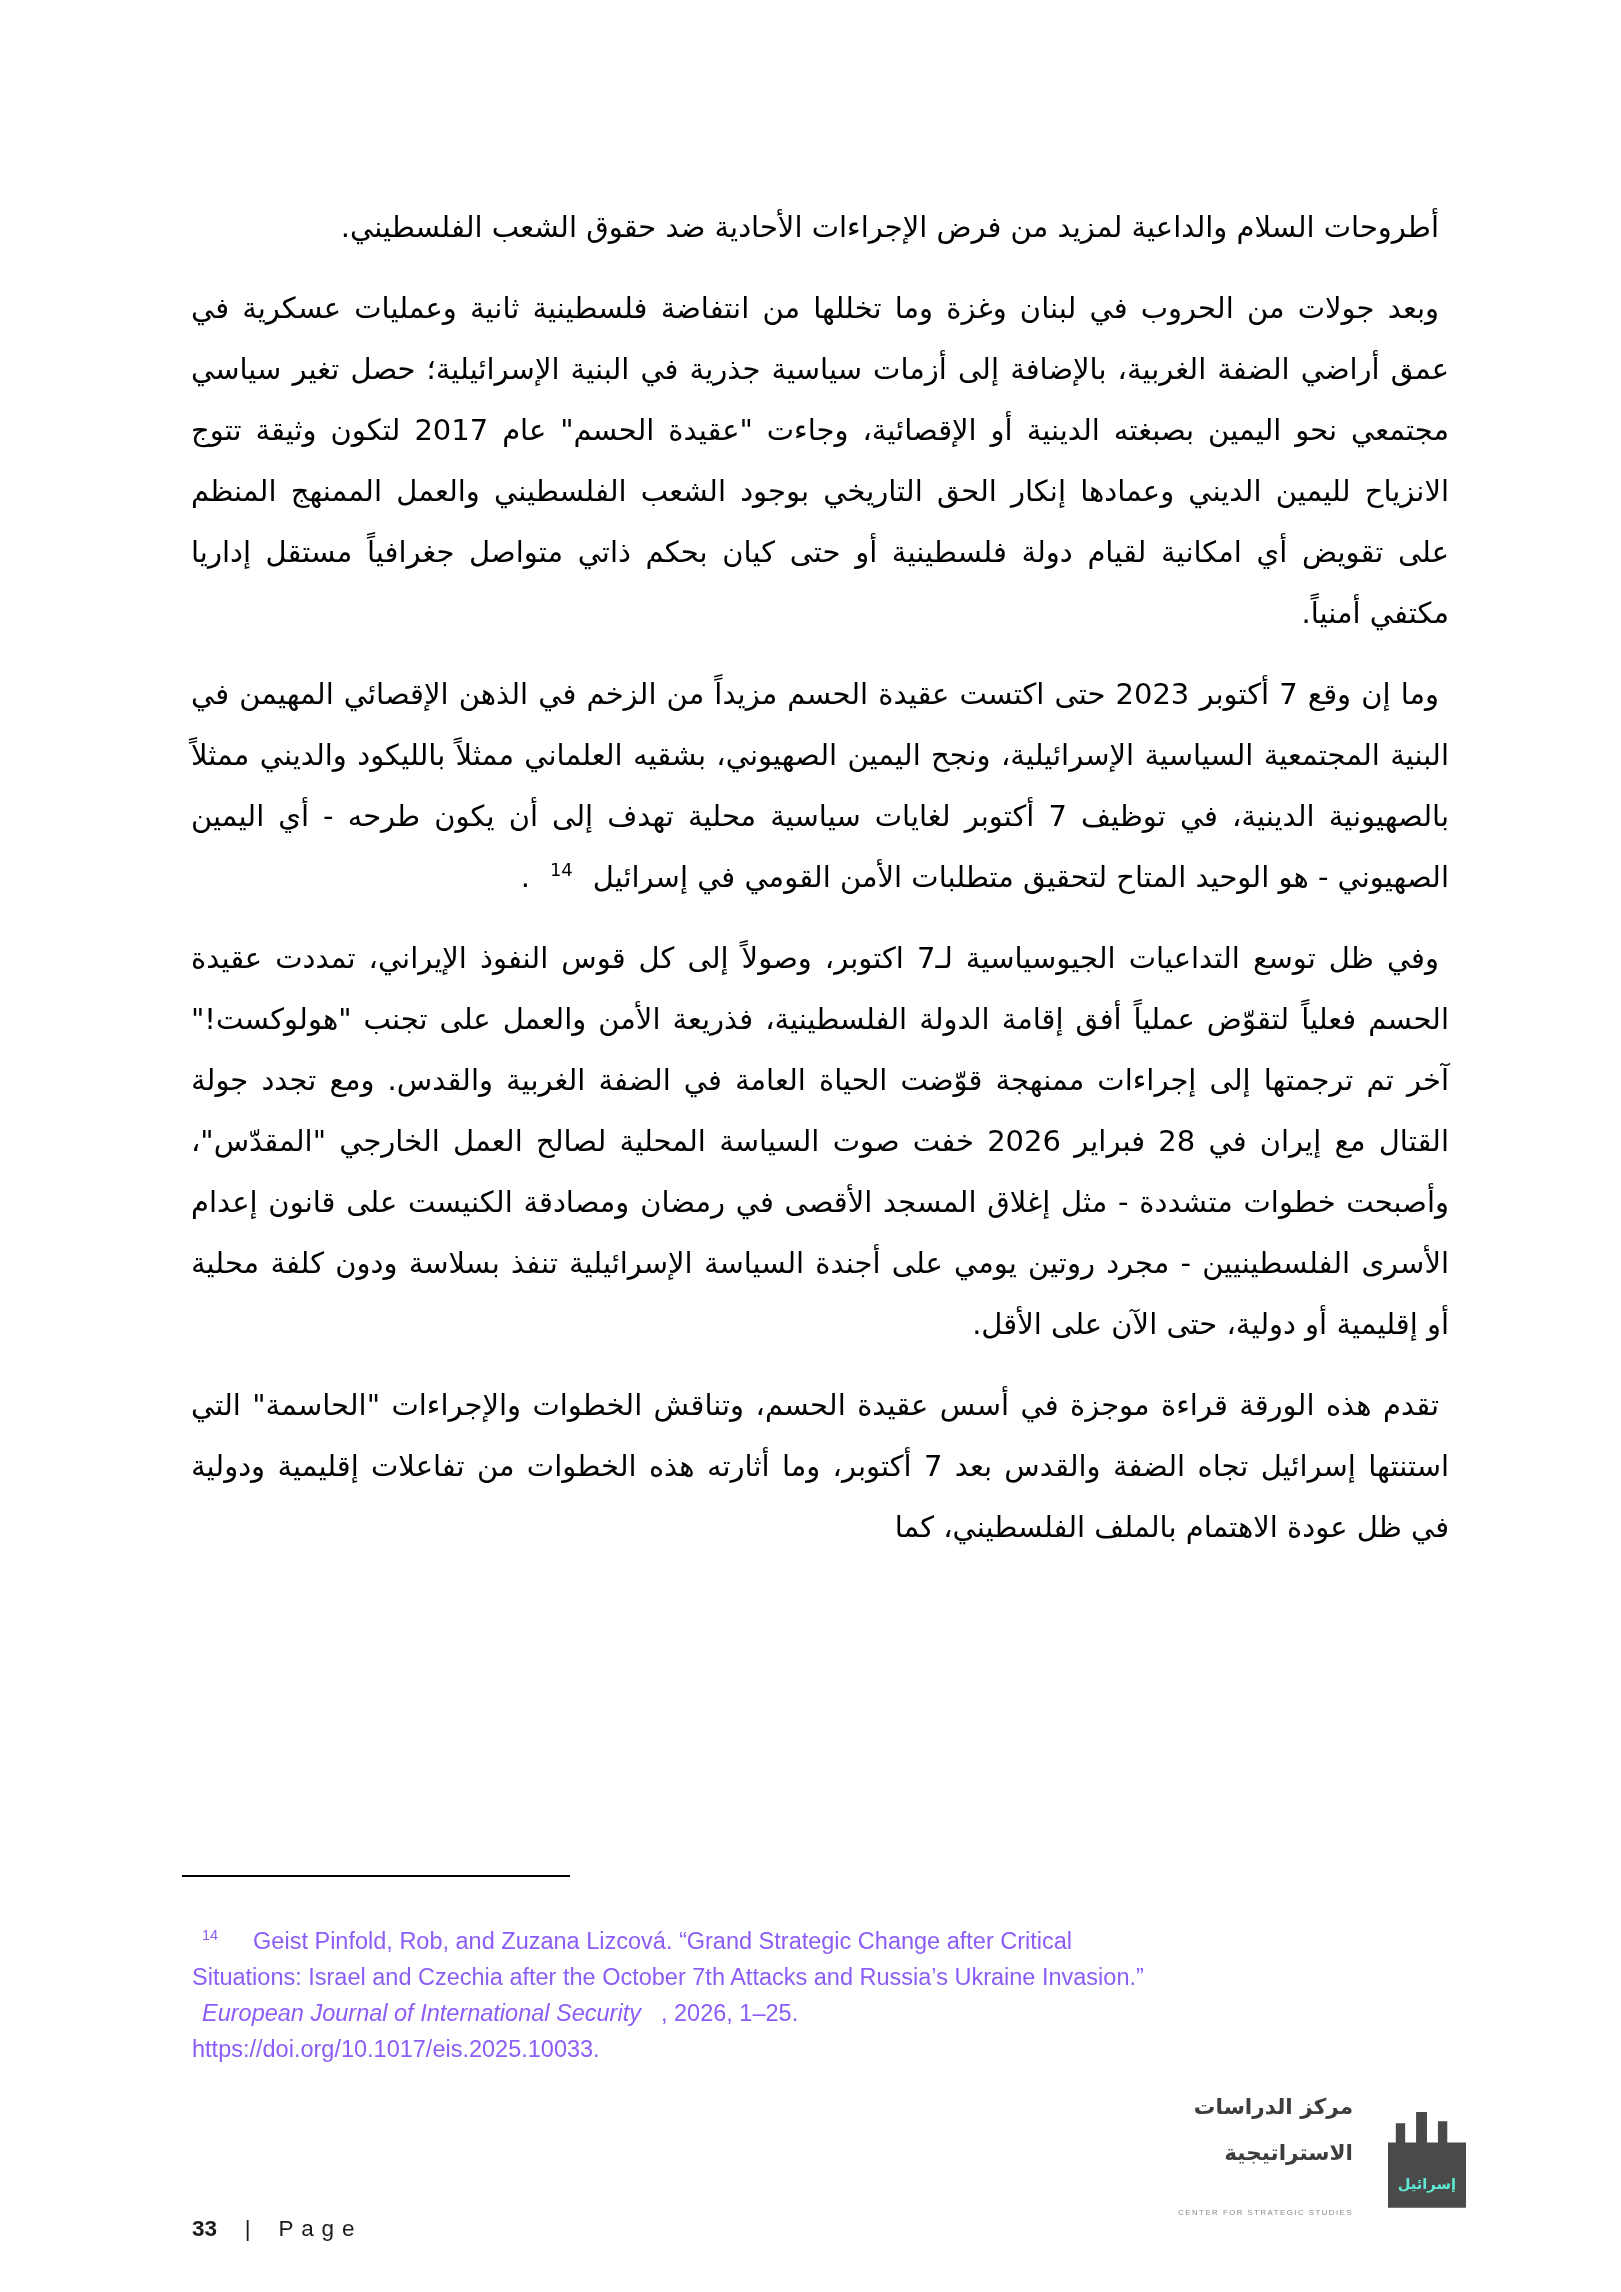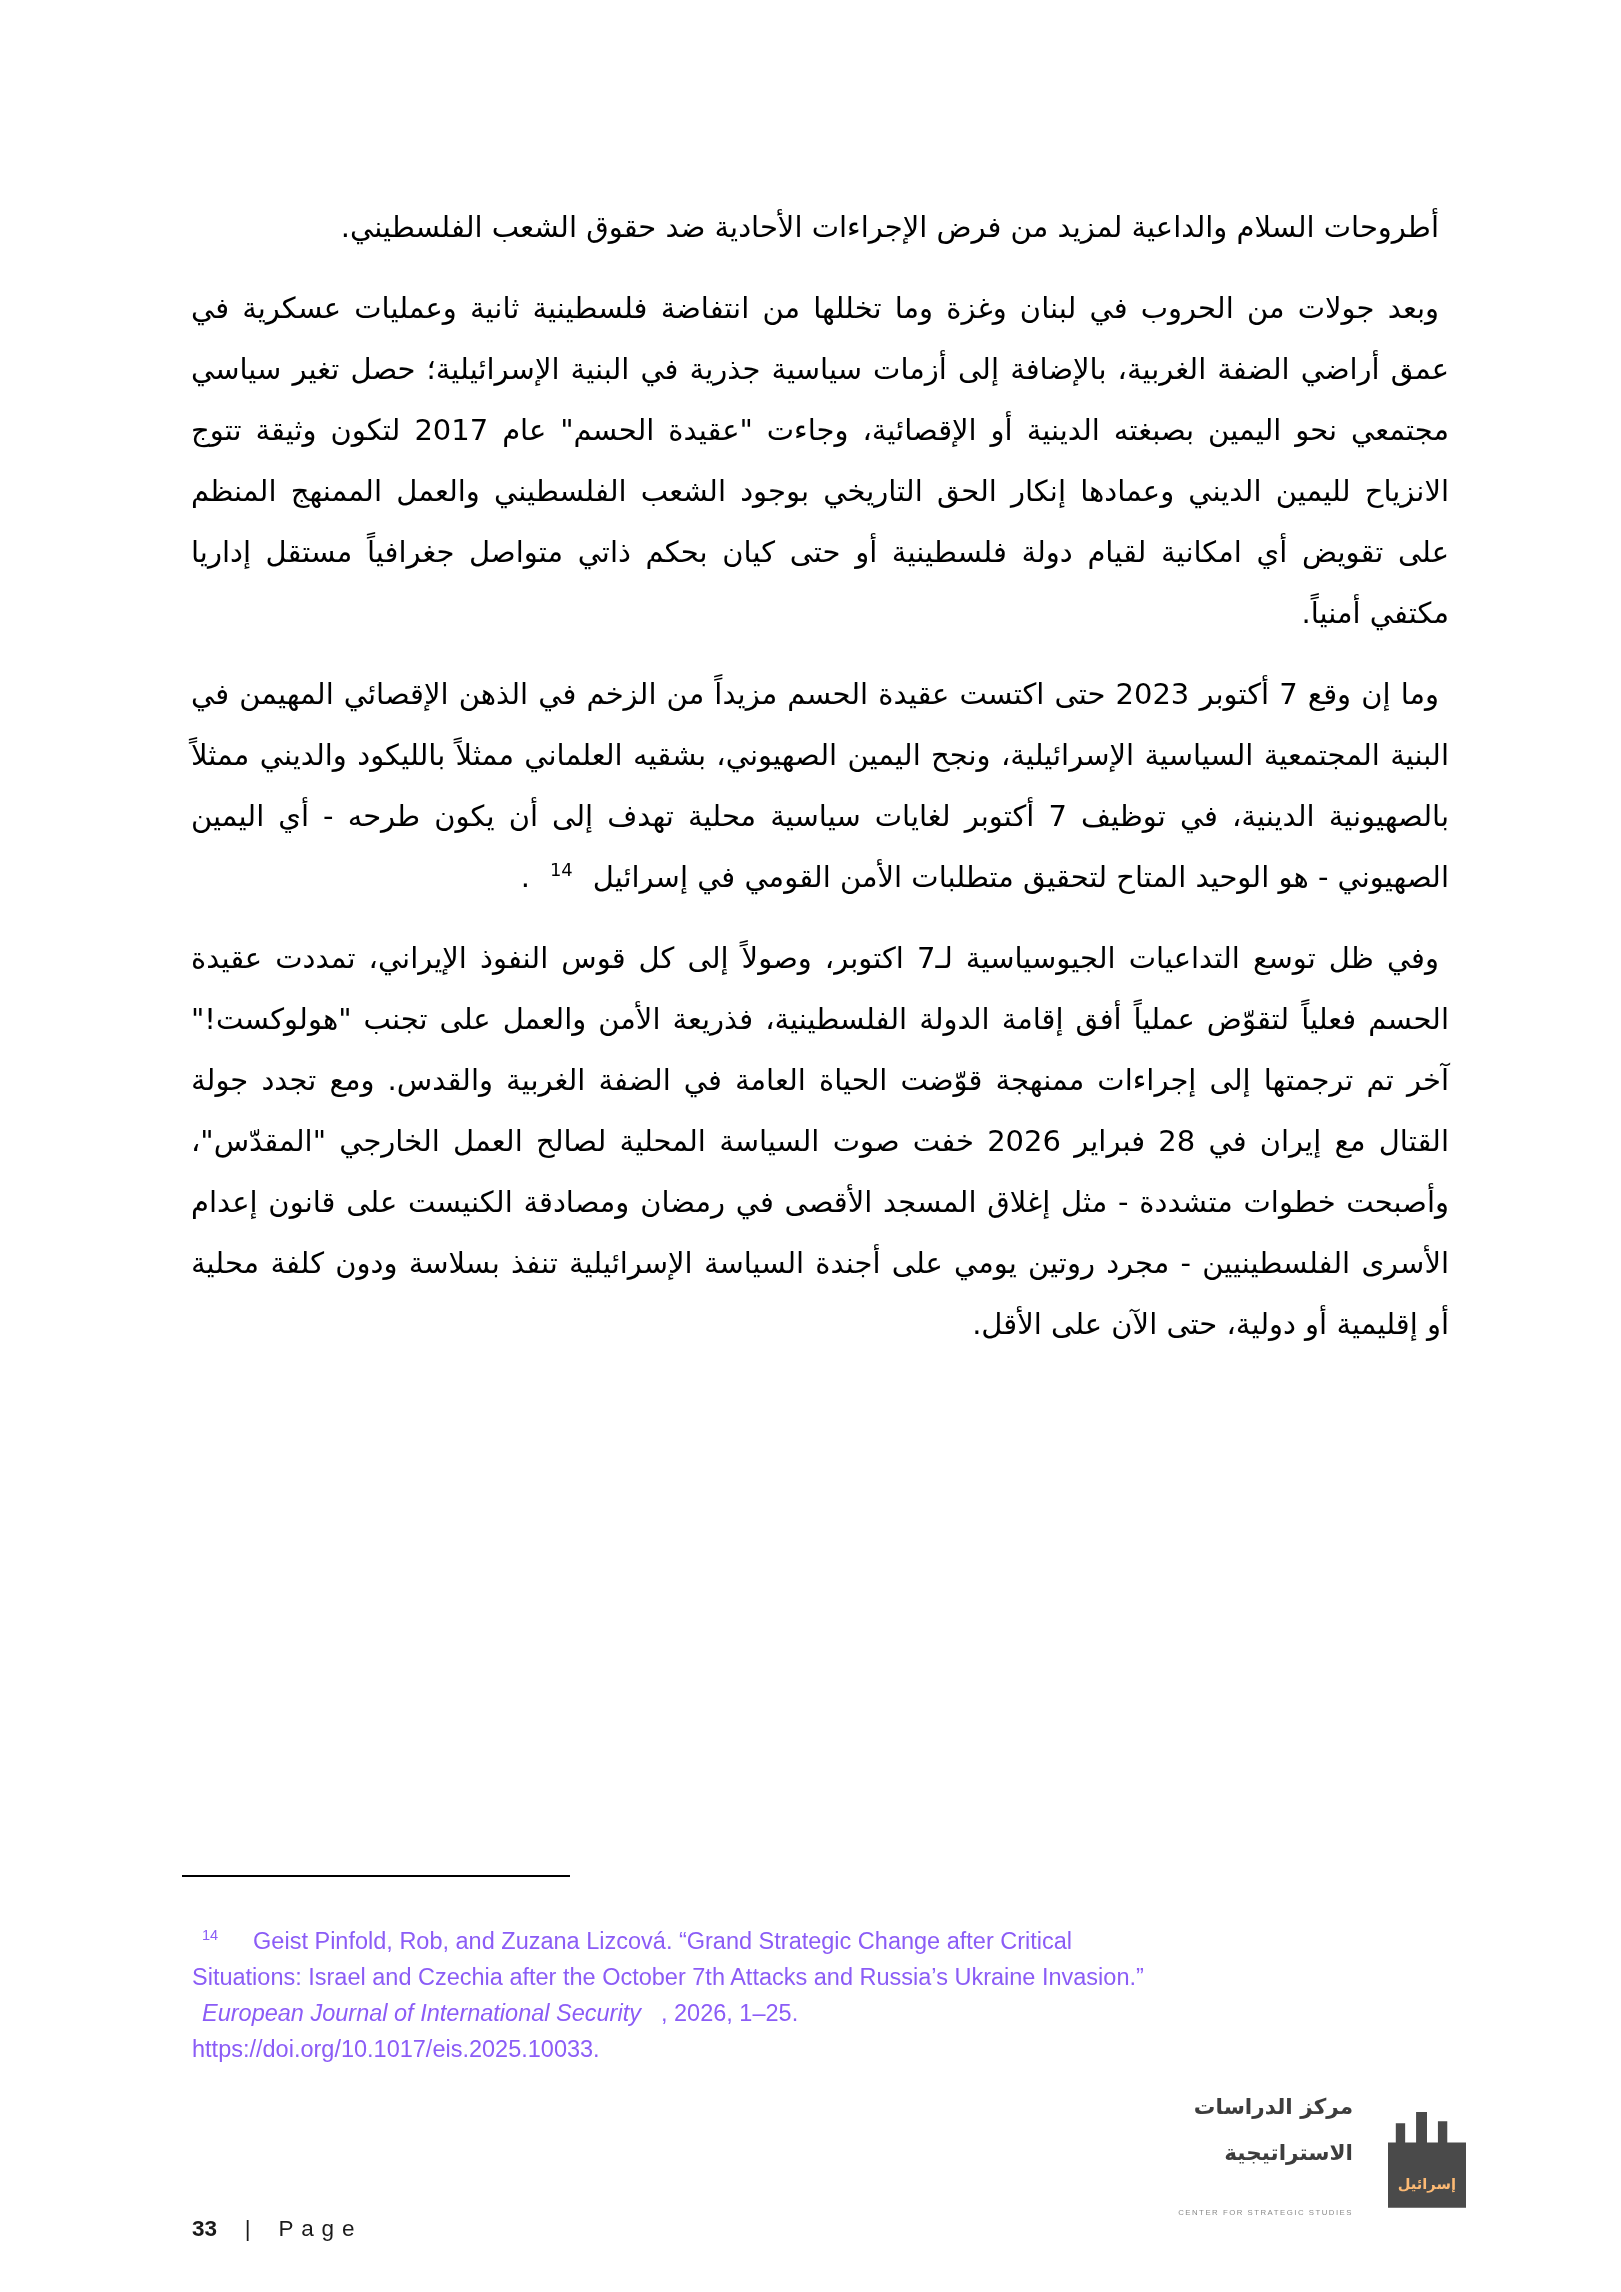--- a/index.html
+++ b/index.html
@@ -46,33 +46,34 @@
     font-family:"Liberation Sans", sans-serif; direction:ltr;
     font-size:7.8px; letter-spacing:1.5px; color:#8a8a8a; font-weight:normal; margin-top:13px;
     text-align:right;
   }
   .logo-emblem {
     position:relative; width:78px; height:96px; background:#4a4a4a;
     clip-path: polygon(0 32%, 10% 32%, 10% 12%, 22% 12%, 22% 32%, 36% 32%, 36% 0, 50% 0, 50% 32%, 64% 32%, 64% 10%, 76% 10%, 76% 32%, 100% 32%, 100% 100%, 0 100%);
   }
   .logo-emblem span {
     position:absolute; bottom:5.9px; left:0; right:0; text-align:right;
-    color:#fdba74; font-size:14.7px; font-weight:bold; direction:rtl;
+    color:#5eead4; font-size:14.7px; font-weight:bold; direction:rtl;
   }
 </style>
 </head>
 <body>
 
 <div class="page">
 
   <div class="content">
       <p class="para"><span>أطروحات السلام والداعية لمزيد من فرض الإجراءات الأحادية ضد حقوق الشعب الفلسطيني.</span></p>
       <p class="para"><span>وبعد جولات من الحروب في لبنان وغزة وما تخللها من انتفاضة فلسطينية ثانية وعمليات عسكرية في عمق أراضي الضفة الغربية، بالإضافة إلى أزمات سياسية جذرية في البنية الإسرائيلية؛ حصل تغير سياسي مجتمعي نحو اليمين بصبغته الدينية أو الإقصائية، وجاءت "عقيدة الحسم" عام 2017 لتكون وثيقة تتوج الانزياح لليمين الديني وعمادها إنكار الحق التاريخي بوجود الشعب الفلسطيني والعمل الممنهج المنظم على تقويض أي امكانية لقيام دولة فلسطينية أو حتى كيان بحكم ذاتي متواصل جغرافياً مستقل إداريا مكتفي أمنياً.</span></p>
       <p class="para"><span>وما إن وقع 7 أكتوبر 2023 حتى اكتست عقيدة الحسم مزيداً من الزخم في الذهن الإقصائي المهيمن في البنية المجتمعية السياسية الإسرائيلية، ونجح اليمين الصهيوني، بشقيه العلماني ممثلاً بالليكود والديني ممثلاً بالصهيونية الدينية، في توظيف 7 أكتوبر لغايات سياسية محلية تهدف إلى أن يكون طرحه - أي اليمين الصهيوني - هو الوحيد المتاح لتحقيق متطلبات الأمن القومي في إسرائيل</span><sup>14</sup><span>.</span></p>
       <p class="para"><span>وفي ظل توسع التداعيات الجيوسياسية لـ7 اكتوبر، وصولاً إلى كل قوس النفوذ الإيراني، تمددت عقيدة الحسم فعلياً لتقوّض عملياً أفق إقامة الدولة الفلسطينية، فذريعة الأمن والعمل على تجنب "هولوكست!" آخر تم ترجمتها إلى إجراءات ممنهجة قوّضت الحياة العامة في الضفة الغربية والقدس. ومع تجدد جولة القتال مع إيران في 28 فبراير 2026 خفت صوت السياسة المحلية لصالح العمل الخارجي "المقدّس"، وأصبحت خطوات متشددة - مثل إغلاق المسجد الأقصى في رمضان ومصادقة الكنيست على قانون إعدام الأسرى الفلسطينيين - مجرد روتين يومي على أجندة السياسة الإسرائيلية تنفذ بسلاسة ودون كلفة محلية أو إقليمية أو دولية، حتى الآن على الأقل.</span></p>
+      <p class="para"><span>تقدم هذه الورقة قراءة موجزة في أسس عقيدة الحسم، وتناقش الخطوات والإجراءات "الحاسمة" التي استنتها إسرائيل تجاه الضفة والقدس بعد 7 أكتوبر، وما أثارته هذه الخطوات من تفاعلات إقليمية ودولية في ظل عودة الاهتمام بالملف الفلسطيني، كما</span></p>
     </div>
 
   <div class="footnote-area">
     <div class="footnote-sep"></div>
     <p class="footnote"><sup>14</sup><span><span>Geist Pinfold, Rob, and Zuzana Lizcová. “Grand Strategic Change after Critical Situations: Israel and Czechia after the October 7th Attacks and Russia’s Ukraine Invasion.” </span><span class="italic">European Journal of International Security</span><span>, 2026, 1–25. https://doi.org/10.1017/eis.2025.10033.</span></span></p>
   </div>
 
   <div class="footer">
     <span class="pn">33</span><span class="sep">|</span><span class="pw">Page</span>
   </div>

